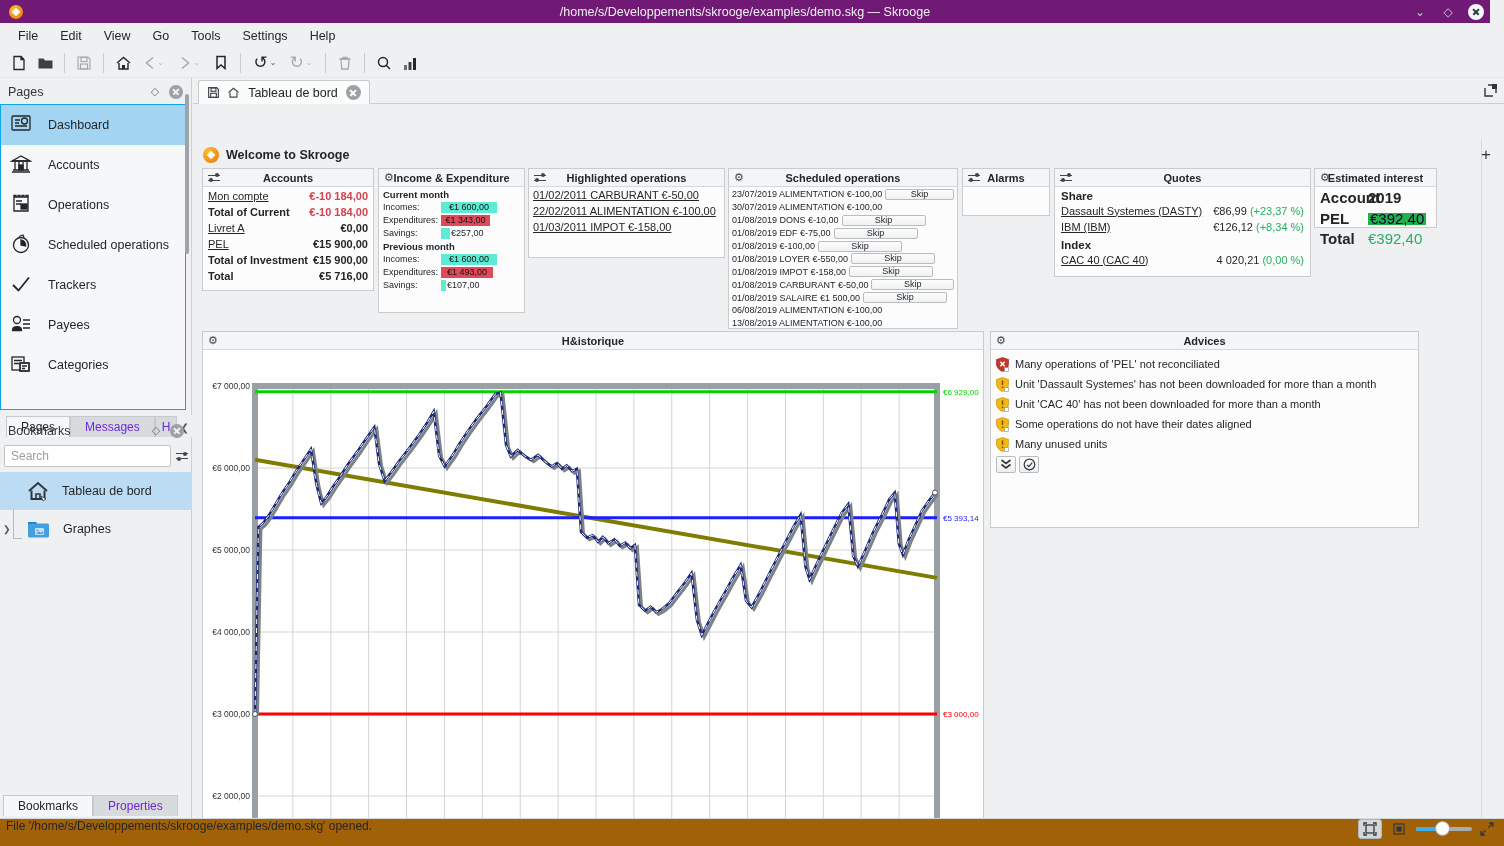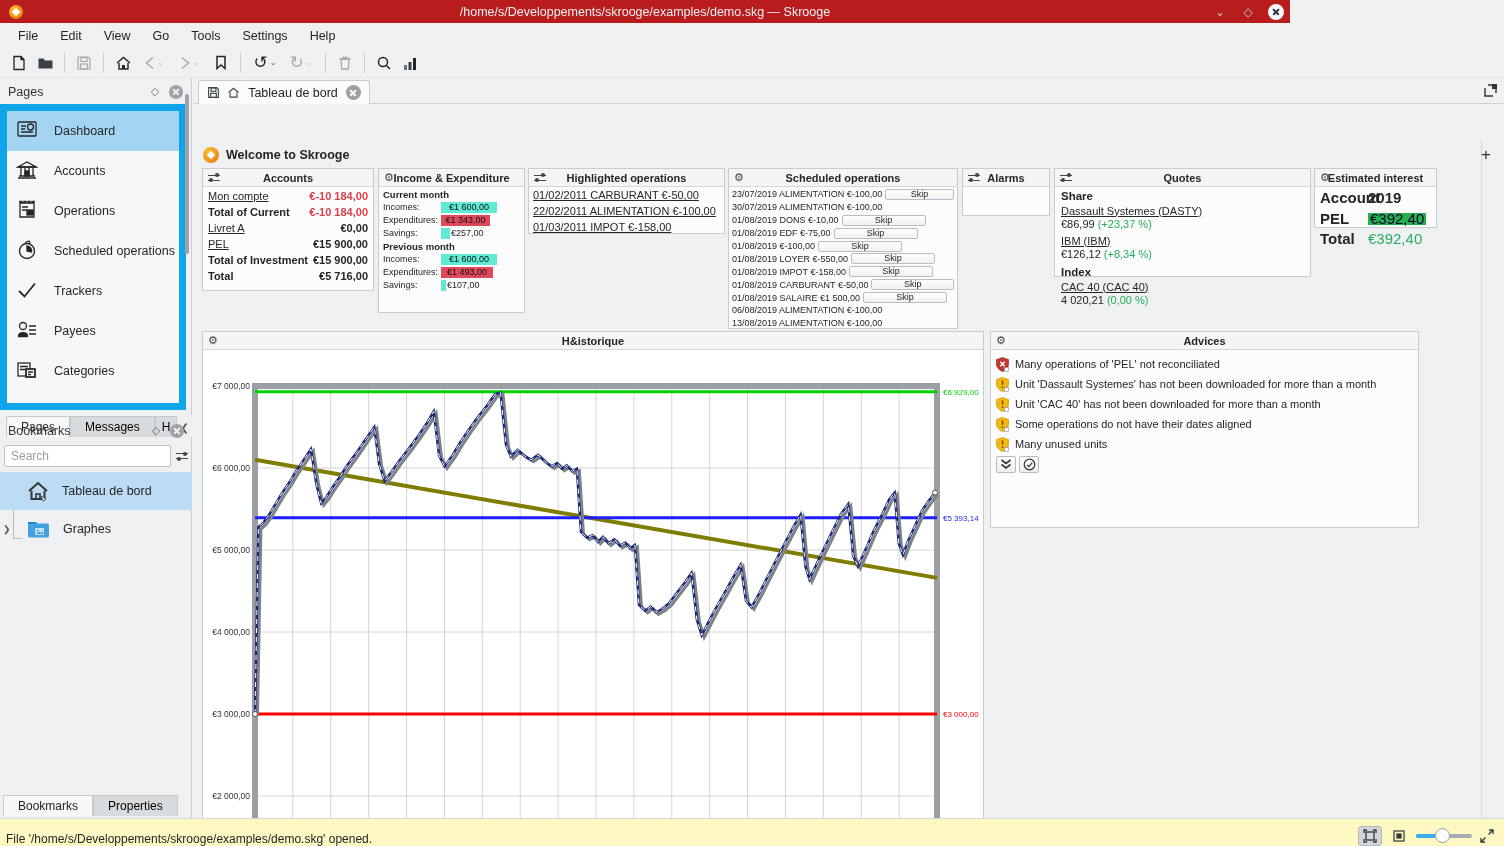--- a/index.html
+++ b/index.html
@@ -1,20 +1,20 @@
 <!DOCTYPE html>
 <html><head>
 <meta charset="utf-8">
 <style>
   * { margin:0; padding:0; box-sizing:border-box; }
   html,body { width:1504px; height:846px; overflow:hidden; }
   body { font-family:"Liberation Sans", sans-serif; background:#eff0f1; color:#232629; position:relative; }
 
   
-  #titlebar { position:absolute; left:0; top:0; width:1290px; height:23px; background:#b91c1c; display:flex; align-items:center; }
+  #titlebar { position:absolute; left:0; top:0; width:1490px; height:23px; background:#701a75; display:flex; align-items:center; }
   #titlebar .app-icon { width:14px; height:14px; border-radius:50%; background:radial-gradient(circle at 35% 30%, #fbc02d, #e8740c); margin-left:9px; position:relative; }
   #titlebar .app-icon::after { content:""; position:absolute; left:4px; top:4px; width:6px; height:6px; background:#fff; transform:rotate(45deg); }
   #titlebar .title { position:absolute; left:0; right:0; text-align:center; color:#eff0f1; font-size:12.5px; }
   #win-controls { position:absolute; right:6px; top:0; height:23px; display:flex; align-items:center; gap:12px; }
   .win-btn { color:#bfc4c9; font-size:12px; width:16px; text-align:center; cursor:default; }
   .win-close { width:16px; height:16px; border-radius:50%; background:#f4f5f6; position:relative; }
   .win-close::before, .win-close::after { content:""; position:absolute; left:4px; top:7.3px; width:8px; height:1.6px; background:#31363b; }
   .win-close::before { transform:rotate(45deg); } .win-close::after { transform:rotate(-45deg); }
 
   
@@ -32,28 +32,28 @@
 
   
   #left-dock { position:absolute; left:0; top:78px; width:192px; height:740px; background:#eff0f1; border-right:1px solid #cdd0d3; }
   .panel-header { height:21px; display:flex; align-items:center; padding:0 8px; font-size:12.5px; color:#31363b; }
   .panel-header .ph-title { flex:1; }
   .ph-btn { width:16px; text-align:center; color:#6a6e72; font-size:11px; }
   .ph-close { width:14px; height:14px; border-radius:50%; background:#9da1a5; position:relative; margin-left:6px; }
   .ph-close::before, .ph-close::after { content:""; position:absolute; left:3.2px; top:6.2px; width:7.6px; height:1.5px; background:#eff0f1; }
   .ph-close::before { transform:rotate(45deg);} .ph-close::after { transform:rotate(-45deg);}
 
-  #pages-list { position:absolute; left:0; top:26px; width:186px; height:306px; background:#f6f7f8; border:7px solid #0ea5e9; overflow:hidden; }
+  #pages-list { position:absolute; left:0; top:26px; width:186px; height:306px; background:#f6f7f8; border:1px solid #0ea5e9; overflow:hidden; }
   .page-item { height:40px; display:flex; align-items:center; gap:16px; padding-left:9px; font-size:12.5px; }
   .page-item.selected { background:#a3d4f1; }
   .page-item svg { flex:0 0 22px; }
   #pages-scrollbar { position:absolute; right:2px; top:16px; width:4px; height:160px; background:#9fa3a7; border-radius:2px; }
 
   #dock-tabs { position:absolute; left:0; top:337px; width:192px; height:22px; display:flex; align-items:flex-end; background:#eff0f1; }
-  .dock-tab { font-size:12px; padding:3px 14px; background:#d8dbdd; border:1px solid #c6cacd; border-bottom:none; color:#000000; }
+  .dock-tab { font-size:12px; padding:3px 14px; background:#d8dbdd; border:1px solid #c6cacd; border-bottom:none; color:#6d28d9; }
   .dock-tab.active { background:#f6f7f8; color:#232629; }
   .tab-scroll { font-size:10px; color:#555; padding:4px 3px; }
 
   #bookmarks-panel { position:absolute; left:0; top:342px; width:192px; }
   #bm-search-row { display:flex; align-items:center; margin:4px 4px 0 4px; gap:5px; }
   #bm-search { flex:1; height:22px; background:#fff; border:1px solid #bfc4c8; border-radius:2px; font-size:12px; color:#9a9ea2; padding:0 6px; display:flex; align-items:center; }
   #bm-tree { margin-top:5px; position:relative; }
   .tree-line { position:absolute; left:13px; top:0px; width:1px; height:66px; background:#b6babd; }
   .tree-tick { position:absolute; left:13px; width:9px; height:1px; background:#b6babd; }
   .bm-item { height:38px; display:flex; align-items:center; gap:12px; padding-left:26px; font-size:12.5px; position:relative; }
@@ -104,42 +104,42 @@
 
   
   .hl-row { font-size:11px; text-decoration:underline; padding:1px 4px 2px 4px; line-height:13px; white-space:nowrap; }
 
   
   .sched-row { display:flex; align-items:center; font-size:9px; padding:0 3px; height:12.9px; white-space:nowrap; }
   .skip-btn { margin-left:3px; width:84px; height:11px; background:linear-gradient(#fdfdfd,#f0f1f2); border:1px solid #b9bdc0; border-radius:2px; font-size:9px; font-family:"Liberation Sans",sans-serif; line-height:9px; color:#232629; }
 
   
   .q-group { font-size:11.5px; font-weight:bold; padding:3px 6px 1px 6px; }
-  .q-row { display:flex; justify-content:space-between; font-size:11px; padding:1.5px 6px; line-height:13.5px;flex-direction:column; }
+  .q-row { display:flex; justify-content:space-between; font-size:11px; padding:1.5px 6px; line-height:13.5px; }
   .q-row .q-name { text-decoration:underline; }
   .q-row .q-val b { font-weight:normal; }
   .pos { color:#27ae60; }
 
   
   .ei-row { display:flex; font-size:15px; padding:4px 5px; line-height:12.5px; }
   .ei-row .ei-lbl { width:48px; font-weight:bold; }
   .ei-chip { background:#22b14c; color:#103; padding:0 2px; }
   .ei-green { color:#27ae60; }
 
   
   .adv-row { display:flex; align-items:center; gap:6px; font-size:11px; height:20px; padding-left:5px; }
   .adv-actions { display:flex; gap:3px; padding:2px 0 0 5px; }
   .adv-btn { width:20px; height:17px; border:1px solid #b9bdc0; border-radius:2px; background:linear-gradient(#fdfdfd,#eceeef); display:flex; align-items:center; justify-content:center; }
 
   
   #chart-widget { overflow:hidden; }
   #chart-body { background:#ffffff; width:100%; height:494px;text-align:center; }
 
   
-  #statusbar { position:absolute; left:0; top:818px; width:1504px; height:28px; background:#fef9c3; border-top:1px solid #d5d8da; display:flex; align-items:flex-end; }
+  #statusbar { position:absolute; left:0; top:818px; width:1504px; height:28px; background:#a16207; border-top:1px solid #d5d8da; display:flex; align-items:flex-start; }
   #status-msg { font-size:12px; margin-left:6px; flex:1; }
   #zoom-controls { display:flex; align-items:center; gap:8px; margin-right:10px; }
   .zc-btn { width:24px; height:20px; display:flex; align-items:center; justify-content:center; border-radius:3px; }
   .zc-btn.pressed { background:#d3d7d9; border:1px solid #b4b8bb; }
   #zoom-slider { width:56px; height:4px; background:#a8acb0; border-radius:2px; position:relative; }
   #zoom-slider .fill { position:absolute; left:0; top:0; width:26px; height:4px; background:#3daee9; border-radius:2px; }
   #zoom-slider .knob { position:absolute; left:19px; top:-6px; width:15px; height:15px; border-radius:50%; background:#fcfcfc; border:1px solid #9da1a5; }
 </style>
 </head>
 <body>
@@ -452,21 +452,21 @@
           <span class="chip red" style="width: 52px;">€1 493,00</span>
         </div>
         <div class="ie-row">
           <span class="ie-lbl">Savings:</span>
           <span class="chip green" style="width: 5px;"></span>
           <span style="margin-left: 1px;">€107,00</span>
         </div>
       </div>
   </div>
 
-  <div class="widget" style="left:335px; top:29px; width:197px; height:66px;">
+  <div class="widget" style="left:335px; top:29px; width:197px; height:90px;">
     <div class="widget-header">
       <span class="wh-icon sliders"></span>
       <span class="wh-title">Highlighted operations</span>
     </div>
     <div id="hl-body" style="padding-top:1px;">
         <div class="hl-row">01/02/2011 CARBURANT €-50,00</div>
         <div class="hl-row">22/02/2011 ALIMENTATION €-100,00</div>
         <div class="hl-row">01/03/2011 IMPOT €-158,00</div>
       </div>
   </div>

